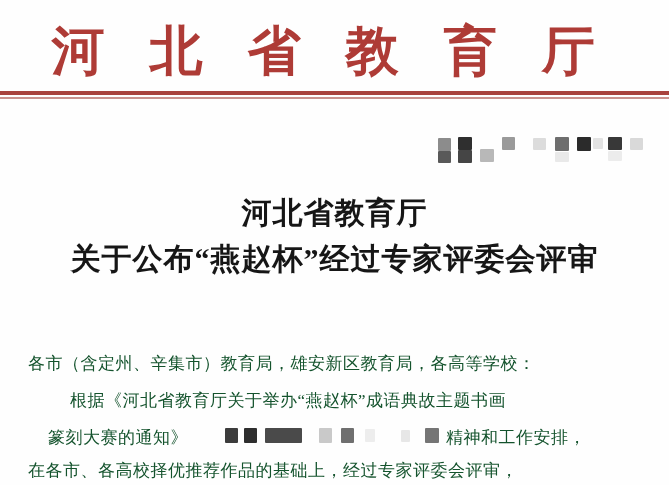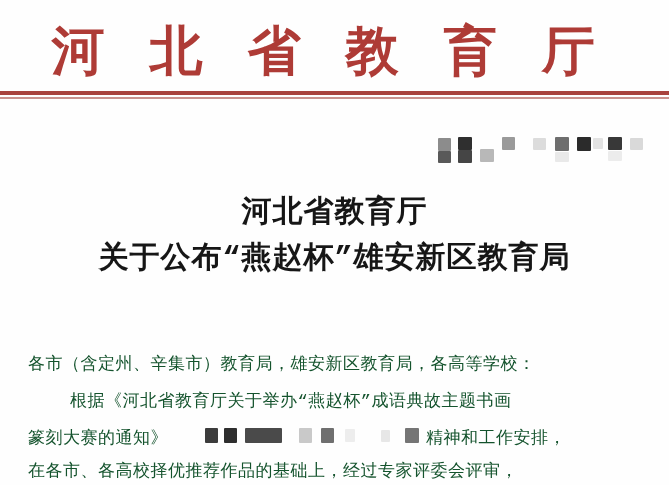--- a/index.html
+++ b/index.html
@@ -2,21 +2,21 @@
 <html><head>
 <meta charset="utf-8">
 <style>
   html, body { margin: 0; padding: 0; background: #ffffff; }
   .doc {
     position: relative;
     width: 669px;
     height: 485px;
     background: #fefefe;
     overflow: hidden;
-    font-family: Liberation Mono, monospace;
+    font-family: Liberation Serif, serif;
   }
   
   .agency {
     position: absolute;
     top: 16px;
     left: 0;
     width: 669px;
     text-align: center;
     font-size: 53px;
     font-weight: bold;
@@ -61,21 +61,21 @@
     position: absolute;
     left: 28px;
     width: 620px;
     font-size: 17px;
     color: #14532d;
     letter-spacing: 0.5px;
     white-space: nowrap;
   }
   .b-salutation { top: 352px; }
   .b-para1 { top: 389px; padding-left: 42px; }
-  .b-para2 { top: 426px; }
+  .b-para2 { top: 426px; margin-left: 20px; }
   .b-para3 { top: 459px; }
   .inline-redact {
     position: relative;
     display: inline-block;
     width: 258px;
     height: 17px;
     vertical-align: -1px;
   }
 </style>
 </head>
@@ -102,21 +102,21 @@
       <span class="redact-block" style="left: 555px; top: 18px; width: 14px; height: 10px; background: rgb(233, 233, 233);"></span>
       <span class="redact-block" style="left: 577px; top: 3px; width: 14px; height: 14px; background: rgb(43, 43, 43);"></span>
       <span class="redact-block" style="left: 593px; top: 4px; width: 10px; height: 11px; background: rgb(227, 227, 227);"></span>
       <span class="redact-block" style="left: 608px; top: 3px; width: 14px; height: 13px; background: rgb(56, 56, 56);"></span>
       <span class="redact-block" style="left: 608px; top: 17px; width: 14px; height: 10px; background: rgb(236, 236, 236);"></span>
       <span class="redact-block" style="left: 630px; top: 4px; width: 13px; height: 12px; background: rgb(217, 217, 217);"></span>
     </div>
 
   <div class="title">
     <div>河北省教育厅</div>
-    <div>关于公布“燕赵杯”雄安新区教育局</div>
+    <div>关于公布“燕赵杯”经过专家评委会评审</div>
   </div>
 
   <div class="b-line b-salutation">各市（含定州、辛集市）教育局，雄安新区教育局，各高等学校：</div>
 
   <div class="b-line b-para1">根据《河北省教育厅关于举办“燕赵杯”成语典故主题书画</div>
 
   <div class="b-line b-para2">
     <span>篆刻大赛的通知》</span><span class="inline-redact"><span class="redact-block" style="left: 37px; top: 1px; width: 13px; height: 15px; background: rgb(60, 60, 60);"></span><span class="redact-block" style="left: 56px; top: 1px; width: 13px; height: 15px; background: rgb(46, 46, 46);"></span><span class="redact-block" style="left: 77px; top: 1px; width: 37px; height: 15px; background: rgb(74, 74, 74);"></span><span class="redact-block" style="left: 131px; top: 1px; width: 13px; height: 15px; background: rgb(201, 201, 201);"></span><span class="redact-block" style="left: 153px; top: 1px; width: 13px; height: 15px; background: rgb(111, 111, 111);"></span><span class="redact-block" style="left: 177px; top: 2px; width: 10px; height: 13px; background: rgb(237, 237, 237);"></span><span class="redact-block" style="left: 213px; top: 3px; width: 9px; height: 12px; background: rgb(231, 231, 231);"></span><span class="redact-block" style="left: 237px; top: 1px; width: 14px; height: 15px; background: rgb(117, 117, 117);"></span></span><span>精神和工作安排，</span>
   </div>
 

